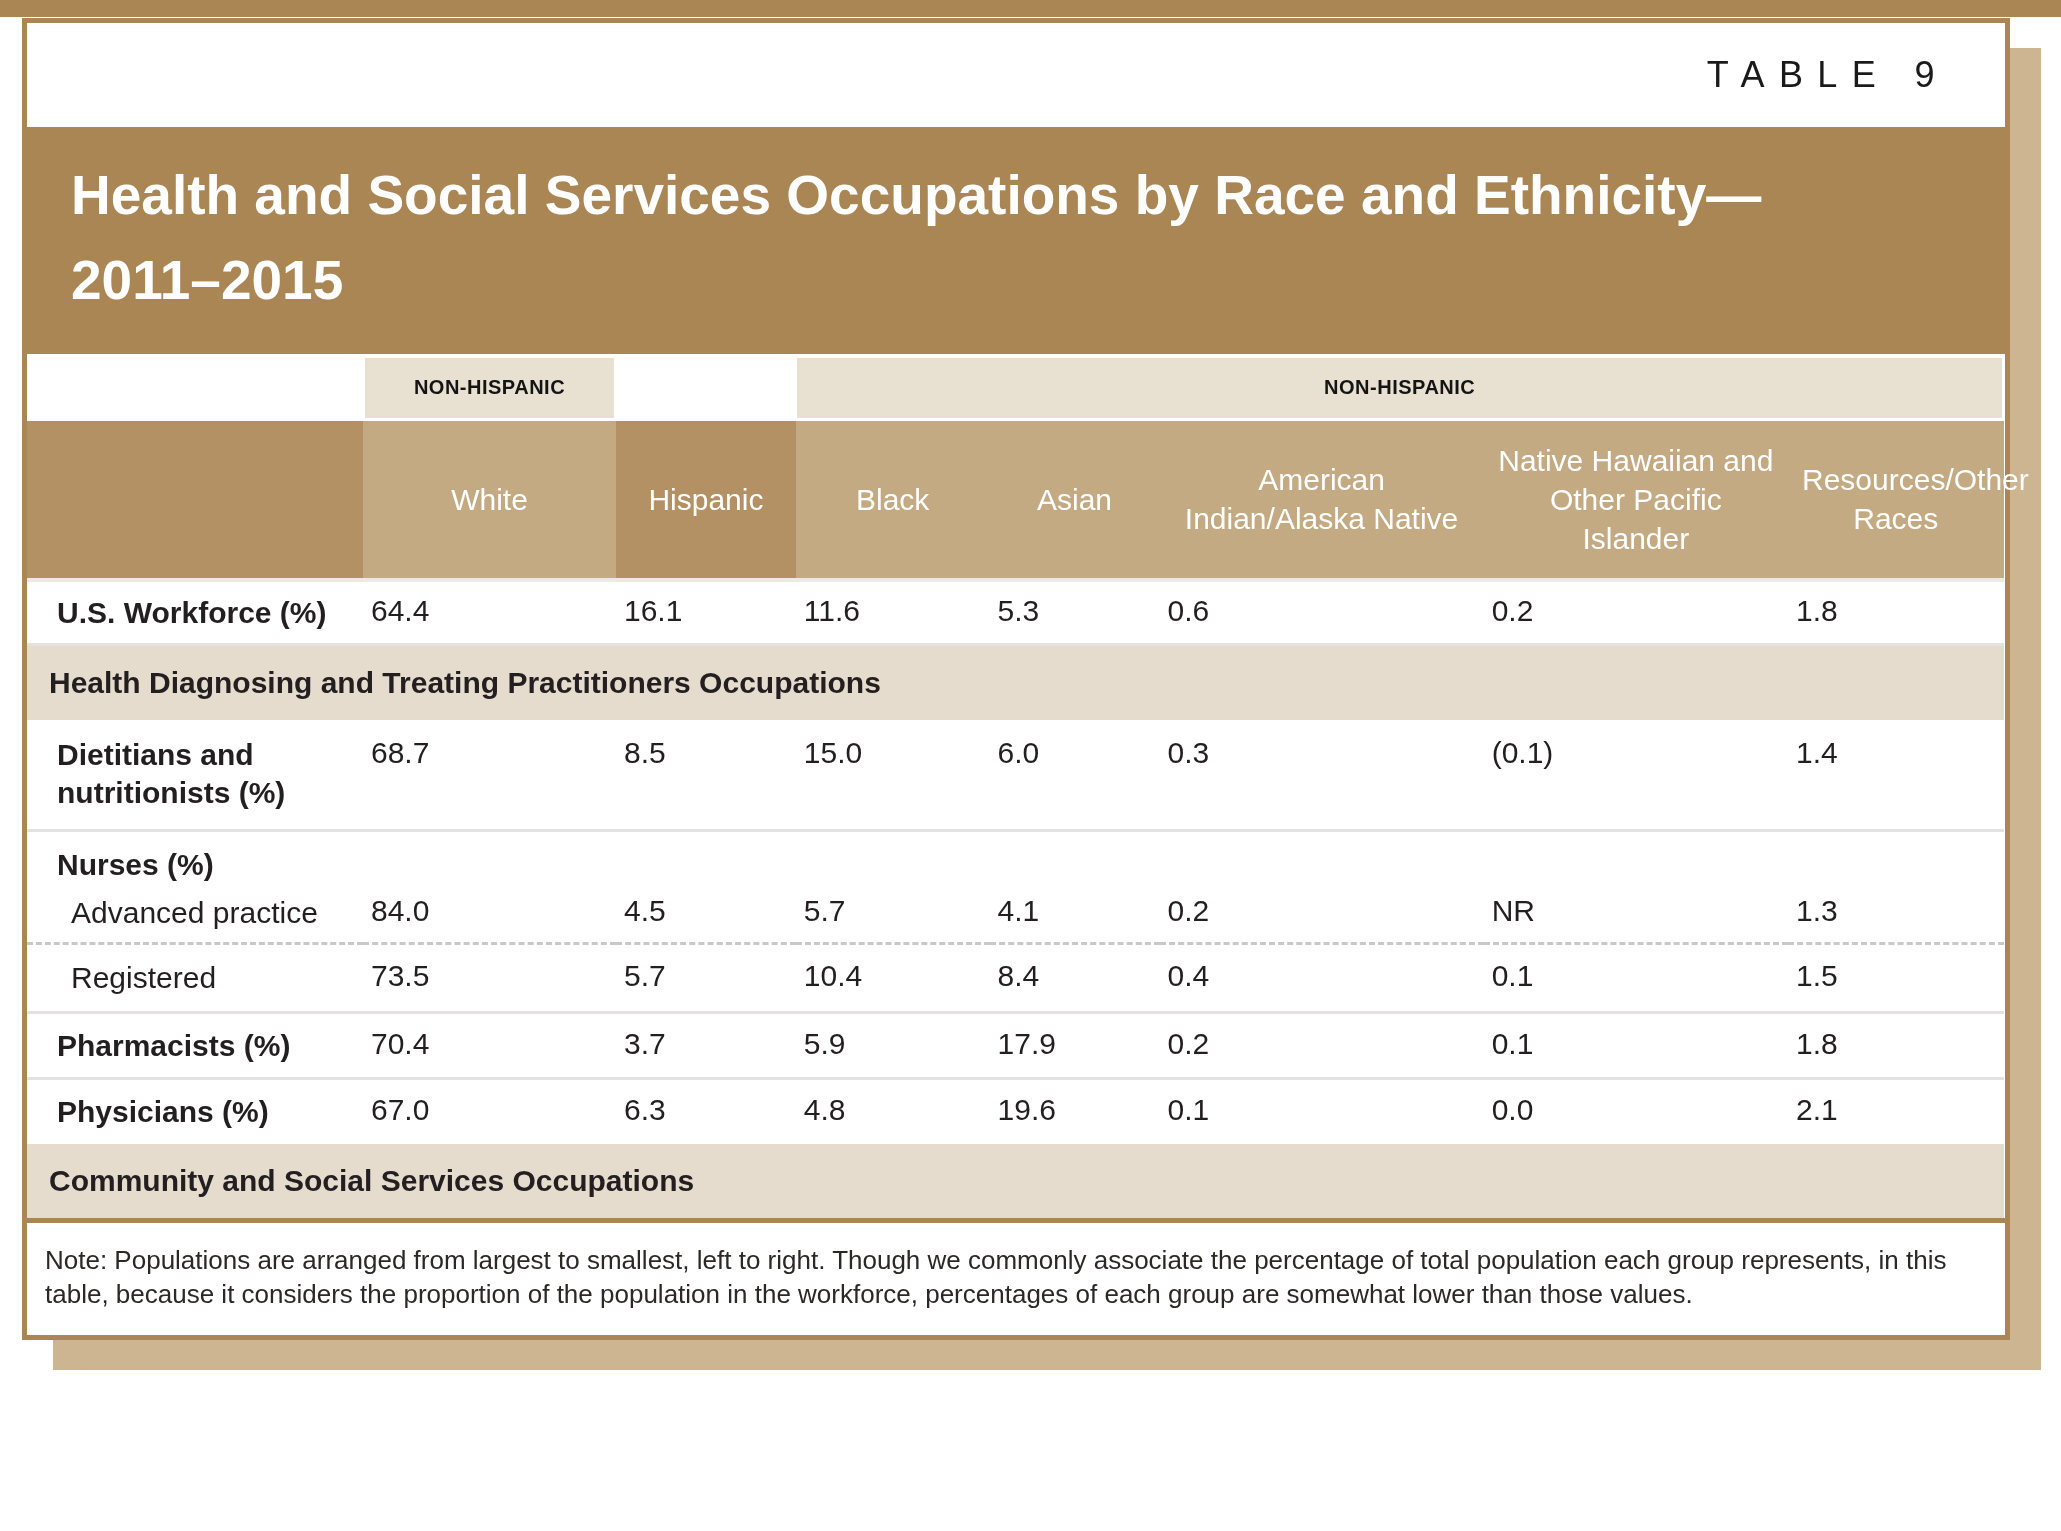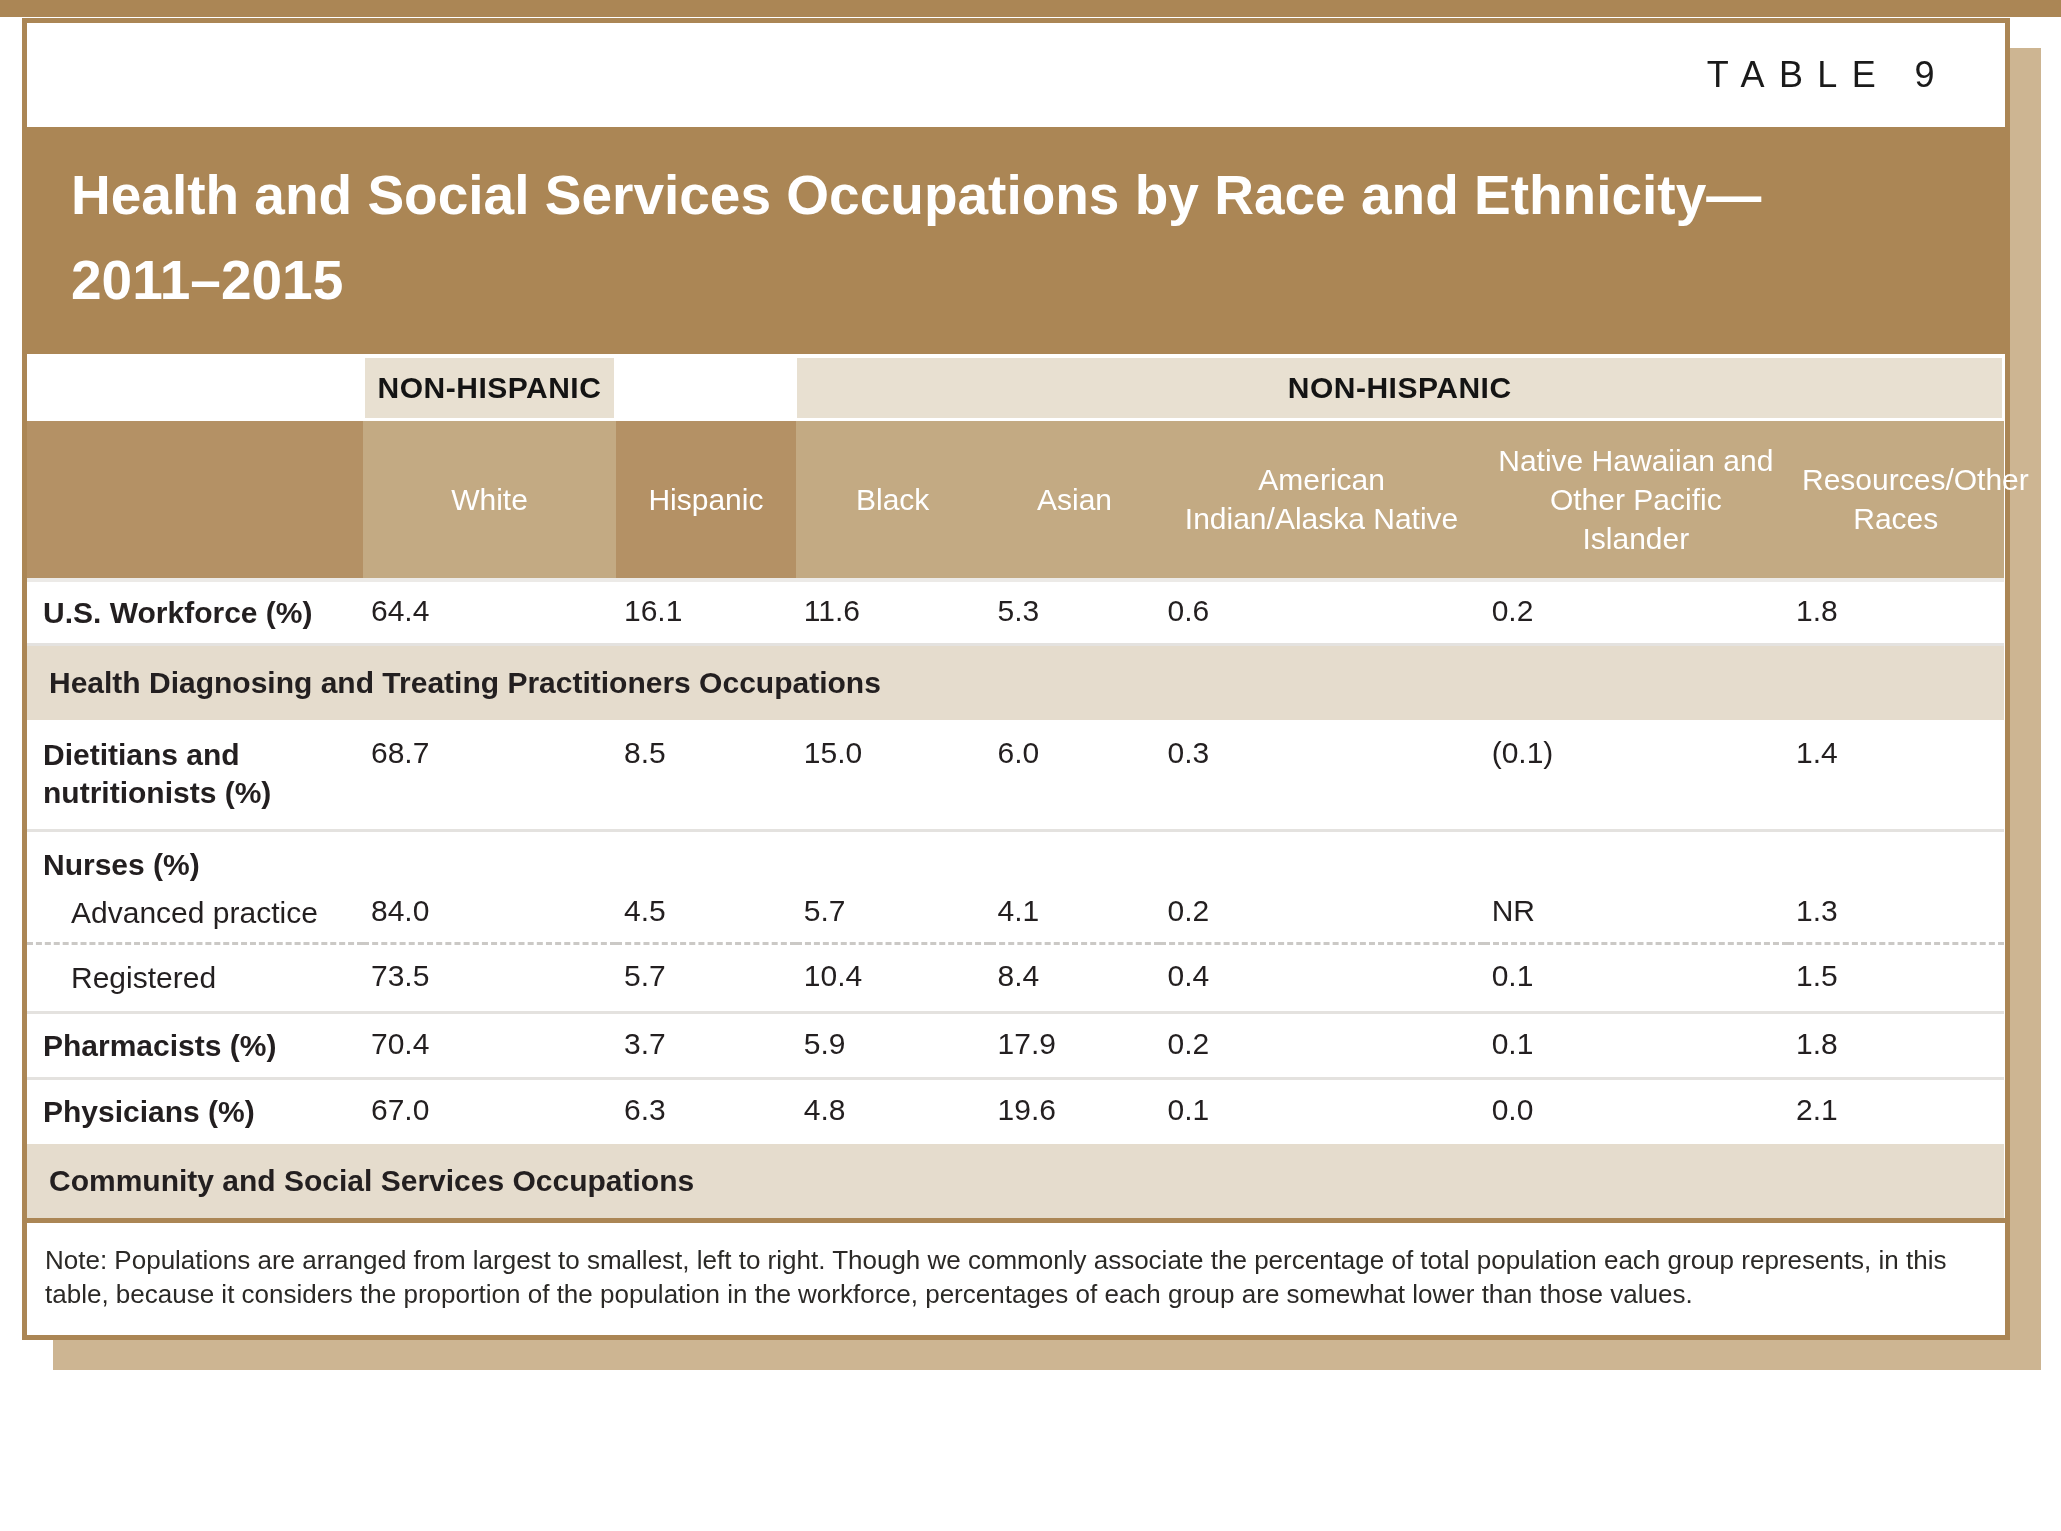--- a/index.html
+++ b/index.html
@@ -51,42 +51,42 @@
   col.c-hispanic{width:9.1%;}
   col.c-black{width:9.8%;}
   col.c-asian{width:8.6%;}
   col.c-aian{width:16.4%;}
   col.c-nhpi{width:15.4%;}
   col.c-multi{width:10.9%;}
 
   thead th{font-weight:400;}
   tr.group-row th{
     height:64px;background:#ffffff;
-    font-size:30px;font-weight:700;color:#141414;
+    font-size:20px;font-weight:700;color:#141414;
     text-align:center;vertical-align:middle;letter-spacing:.5px;
     border-top:4px solid #ffffff;border-bottom:3px solid #ffffff;
   }
   tr.group-row th.beige{
     background:var(--group-beige);
     border-left:3px solid #ffffff;border-right:3px solid #ffffff;
   }
   tr.col-row th{
     height:160px;color:#ffffff;font-size:30px;line-height:1.3;
     text-align:center;vertical-align:middle;padding:10px 14px;
     background:var(--col-tan-light);
   }
   tr.col-row th.dark{background:var(--col-tan-dark);}
   tr.col-row th.labelhead{background:var(--col-tan-dark);}
 
   tbody td{
     font-size:30px;vertical-align:top;color:var(--text-dark);
     padding:13px 8px 13px 8px;background:#ffffff;
   }
   tbody tr.first-body td{border-top:4px solid #eceae7;}
-  tbody td.lbl{text-align:left;padding-left:16px;line-height:1.25;}
+  tbody td.lbl{text-align:left;padding-left:30px;line-height:1.25;}
   tbody td.lbl.bold{font-weight:700;}
   tbody td.lbl.indent{padding-left:44px;font-weight:400;}
   tbody td.val{text-align:left;}
   tr.sep-solid td{border-bottom:3px solid var(--row-line);}
   tr.sep-dashed td{border-bottom:3px dashed #cbc9c6;}
   tr.section-row td{
     background:var(--section-beige);
     font-weight:700;font-size:30px;
     padding:20px 16px 20px 22px;
   }

